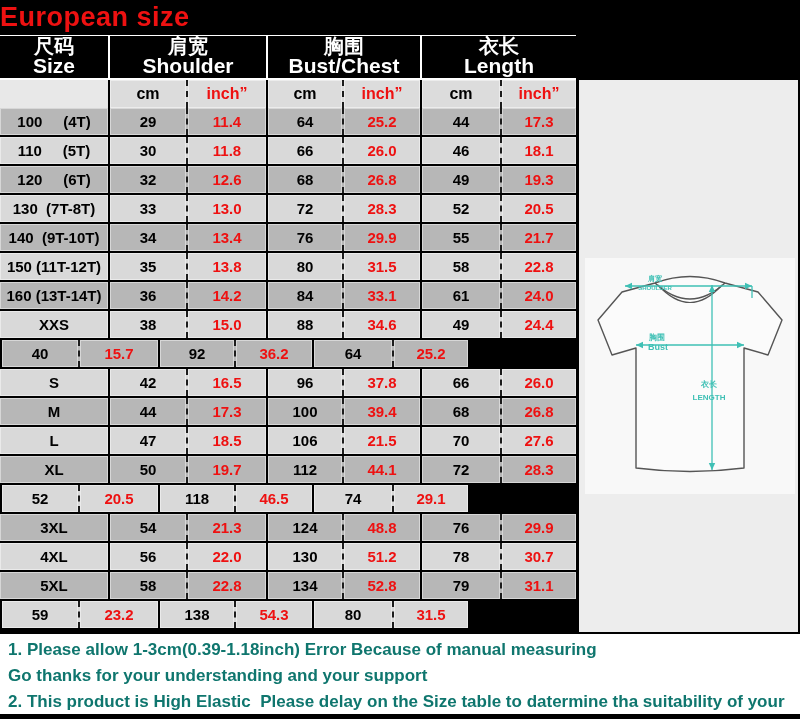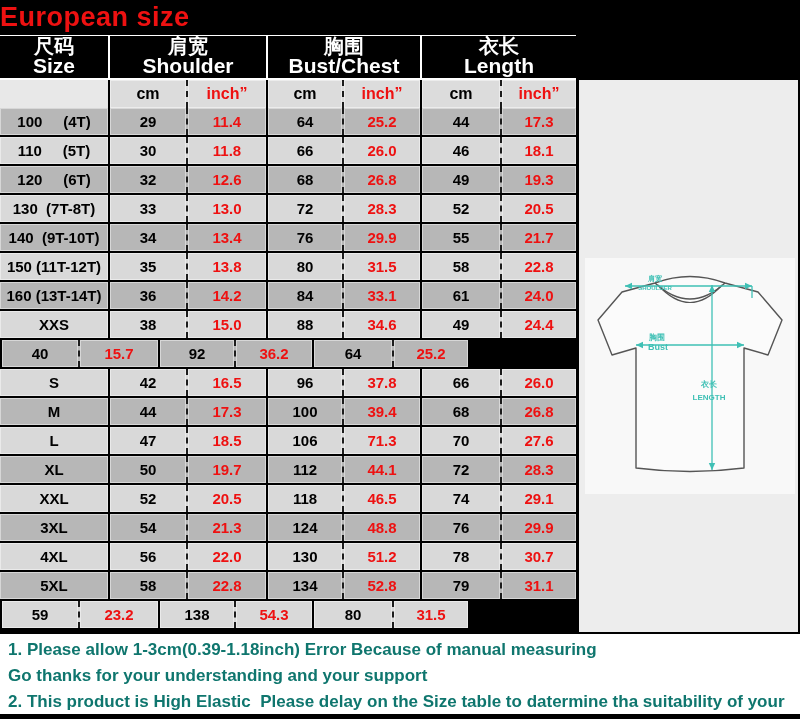--- a/index.html
+++ b/index.html
@@ -179,35 +179,34 @@
         <div class="cell c3">100</div>
         <div class="cell c4 inch">39.4</div>
         <div class="cell c5">68</div>
         <div class="cell c6 inch">26.8</div>
       </div>
       <div class="row light">
         <div class="cell c0 size">L</div>
         <div class="cell c1">47</div>
         <div class="cell c2 inch">18.5</div>
         <div class="cell c3">106</div>
-        <div class="cell c4 inch">71.3</div>
+        <div class="cell c4 inch">21.5</div>
         <div class="cell c5">70</div>
         <div class="cell c6 inch">27.6</div>
       </div>
       <div class="row dark">
         <div class="cell c0 size">XL</div>
         <div class="cell c1">50</div>
         <div class="cell c2 inch">19.7</div>
         <div class="cell c3">112</div>
         <div class="cell c4 inch">44.1</div>
         <div class="cell c5">72</div>
         <div class="cell c6 inch">28.3</div>
       </div>
       <div class="row light">
-        <div class="cell c0 size">XXL</div>
         <div class="cell c1">52</div>
         <div class="cell c2 inch">20.5</div>
         <div class="cell c3">118</div>
         <div class="cell c4 inch">46.5</div>
         <div class="cell c5">74</div>
         <div class="cell c6 inch">29.1</div>
       </div>
       <div class="row dark">
         <div class="cell c0 size">3XL</div>
         <div class="cell c1">54</div>

